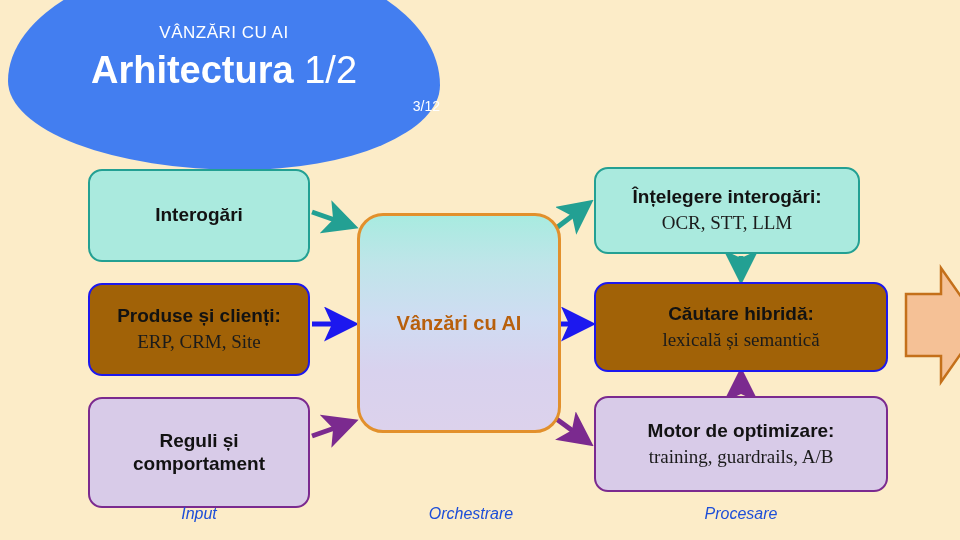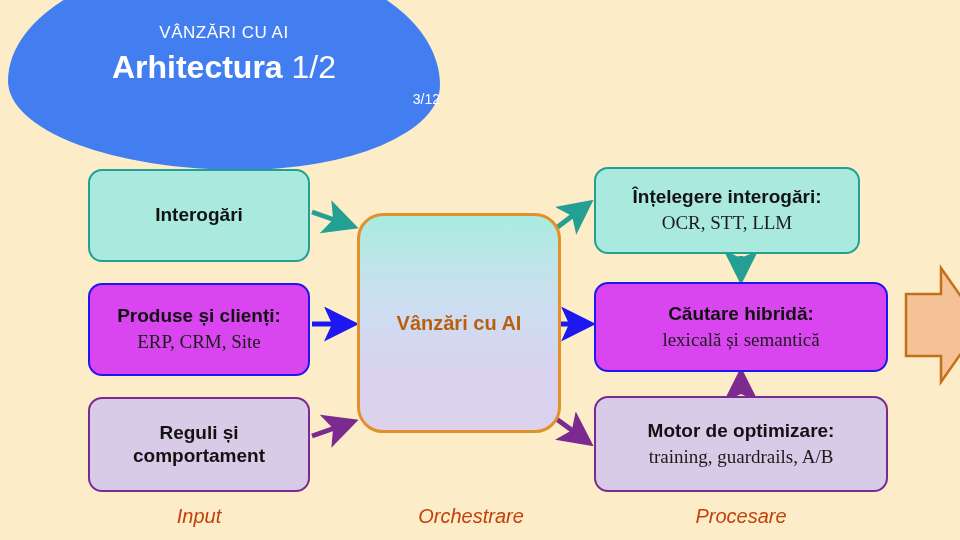--- a/index.html
+++ b/index.html
@@ -43,21 +43,21 @@
     color: #ffffff;
     pointer-events: none;
   }
   #header-eyebrow {
     font-size: 17px;
     letter-spacing: 0.5px;
     line-height: 1.35;
     font-weight: 400;
   }
   #header-title {
-    font-size: 32px;
+    font-size: 38px;
     line-height: 1.25;
     margin-top: 2px;
     font-weight: 400;
   }
   #header-title b {
     font-weight: 700;
   }
   #header-counter {
     font-size: 14px;
     margin-top: 4px;
@@ -91,32 +91,32 @@
     color: #1b1b1b;
     margin-top: 2px;
     font-family: Liberation Serif, serif;
   }
 
   .teal-node {
     background: #aaeade;
     border: 2.5px solid #23a093;
   }
   .blue-node {
-    background: #d946ef;
+    background: #a16207;
     border: 2.5px solid #1c18ef;
   }
   .purple-node {
     background: #d8cbe8;
     border: 2.5px solid #7b2a8f;
   }
 
   
   #node-interogari   { left: 88px;  top: 169px; width: 222px; height: 93px; }
   #node-produse      { left: 88px;  top: 283px; width: 222px; height: 93px; }
-  #node-reguli       { left: 88px;  top: 397px; width: 222px; height: 95px; }
+  #node-reguli       { left: 88px;  top: 397px; width: 222px; height: 111px; }
 
   
   #node-center {
     left: 357px; top: 213px; width: 204px; height: 220px;
     border-radius: 26px;
     border: 3px solid #e2902c;
     background: linear-gradient(to bottom,
         #a8ebe0 0%,
         #bfe5e9 22%,
         #cfdcf2 48%,
@@ -148,22 +148,22 @@
     left: 0; top: 0;
     width: 960px; height: 540px;
     z-index: 2;
     pointer-events: none;
   }
 
   
   .lane-label {
     position: absolute;
     font-style: italic;
-    font-size: 20px;
-    color: #c2410c;
+    font-size: 16px;
+    color: #1d4ed8;
     z-index: 3;
     text-align: center;
   }
   #lane-input       { left: 88px;  top: 505px; width: 222px; }
   #lane-orchestrare { left: 352px; top: 505px; width: 238px; }
   #lane-procesare   { left: 594px; top: 505px; width: 294px; }
 </style>
 </head>
 <body>
 

